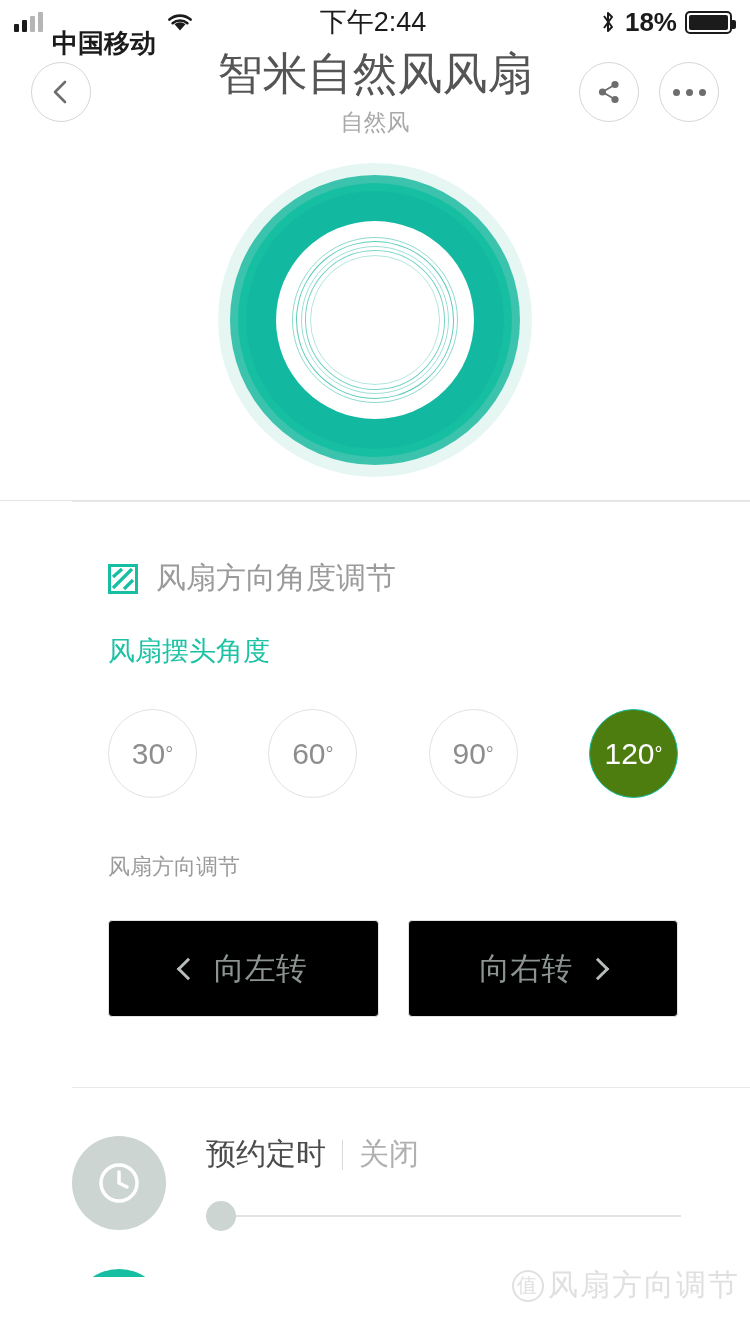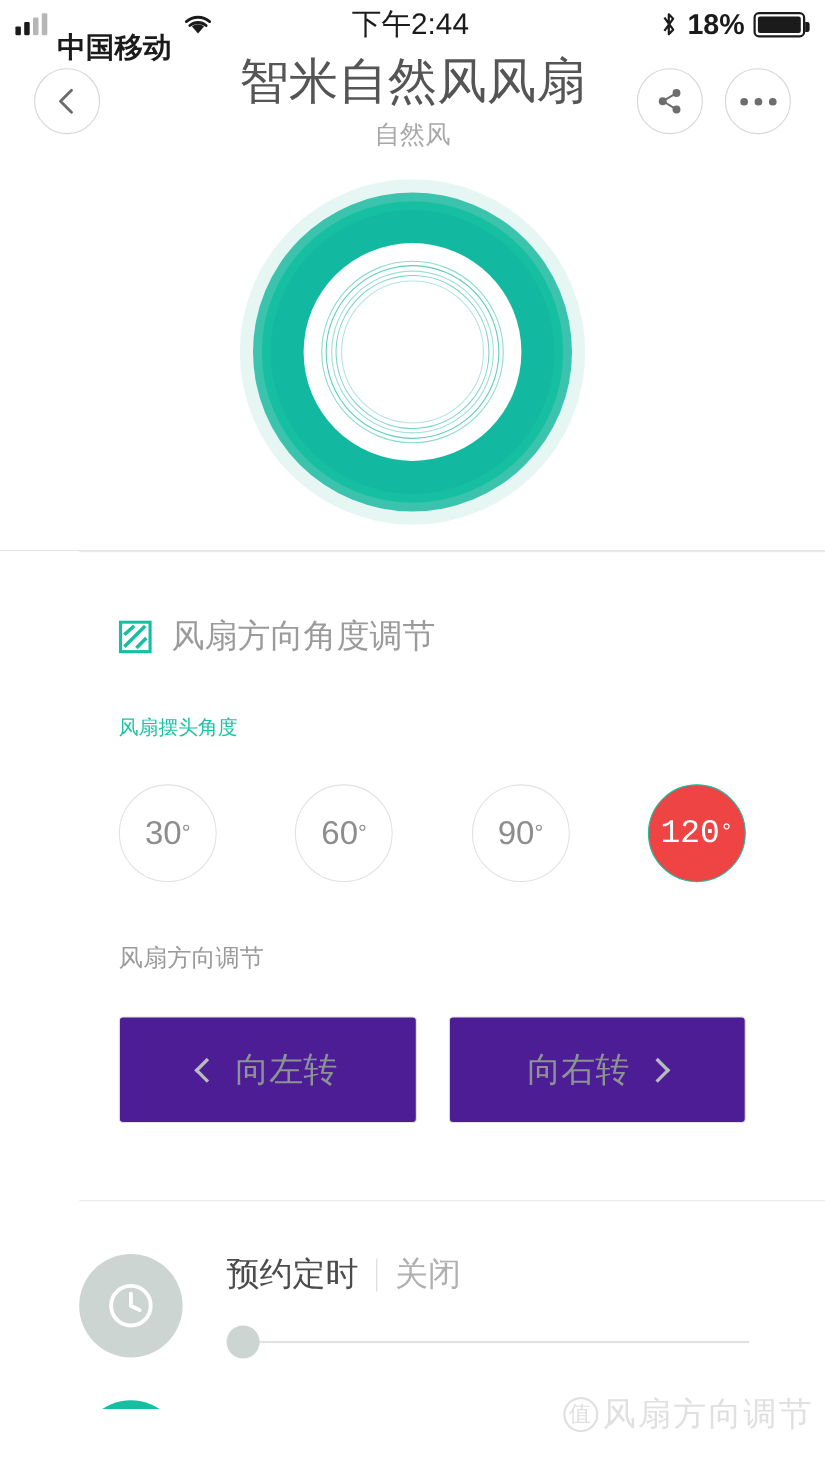--- a/index.html
+++ b/index.html
@@ -88,46 +88,46 @@
 
   
   .section{ padding:0 72px 0 108px; }
   .section-head{
     display:flex; align-items:center; gap:18px;
     padding-top:56px;
   }
   .sec-icon{ width:30px; height:30px; flex:0 0 30px; }
   .sec-title{ font-size:30px; color:#9b9b9b; }
   .group-label{
-    font-size:18px; color:#1cc2a4;
-    margin-top:50px;
+    font-size:27px; color:#1cc2a4;
+    margin-top:34px;
   }
 
   
   .angle-row{
     display:flex; justify-content:space-between; align-items:center;
     margin-top:40px;
   }
   .angle{
     width:89px; height:89px; border-radius:50%;
     border:1.5px solid #e2e2e2; background:#fff;
     display:flex; align-items:center; justify-content:center;
     font-size:30px; color:#8d8d8d;
   }
   .angle.selected{
-    background:#ef4444; border-color:#17bfa2; color:#ffffff;font-family:Liberation Mono, monospace;
+    background:#4d7c0f; border-color:#17bfa2; color:#ffffff;
   }
   .deg{ font-size:20px; vertical-align:super; line-height:0; }
 
   
   .dir-label{ margin-top:54px; font-size:22px; color:#9b9b9b; }
   .dir-row{ display:flex; gap:29px; margin-top:38px; }
   .dir-btn{
     flex:1; height:97px;
-    border:1.5px solid #e0e4e2; border-radius:4px; background:#4c1d95;
+    border:1.5px solid #e0e4e2; border-radius:4px; background:#000000;
     display:flex; align-items:center; justify-content:center; gap:18px;
     font-size:31px; color:#8c9491;
   }
   .chev{ display:inline-block; width:16px; height:16px;
     border-top:3px solid #b6bdba; border-right:3px solid #b6bdba; }
   .chev.left{ transform:rotate(-135deg); }
   .chev.right{ transform:rotate(45deg); }
 
   .sec-gap{ height:70px; }
 

